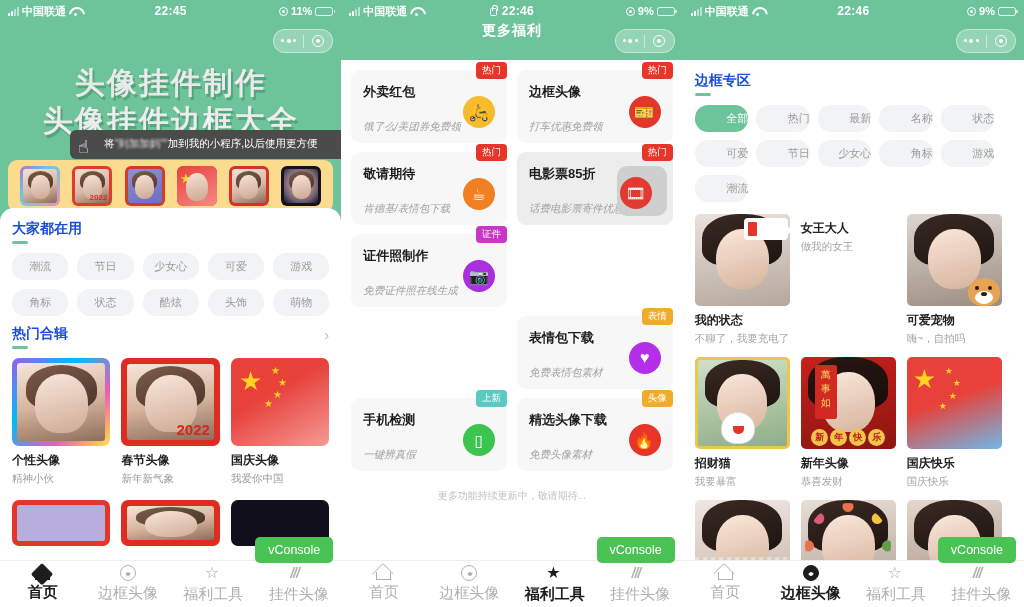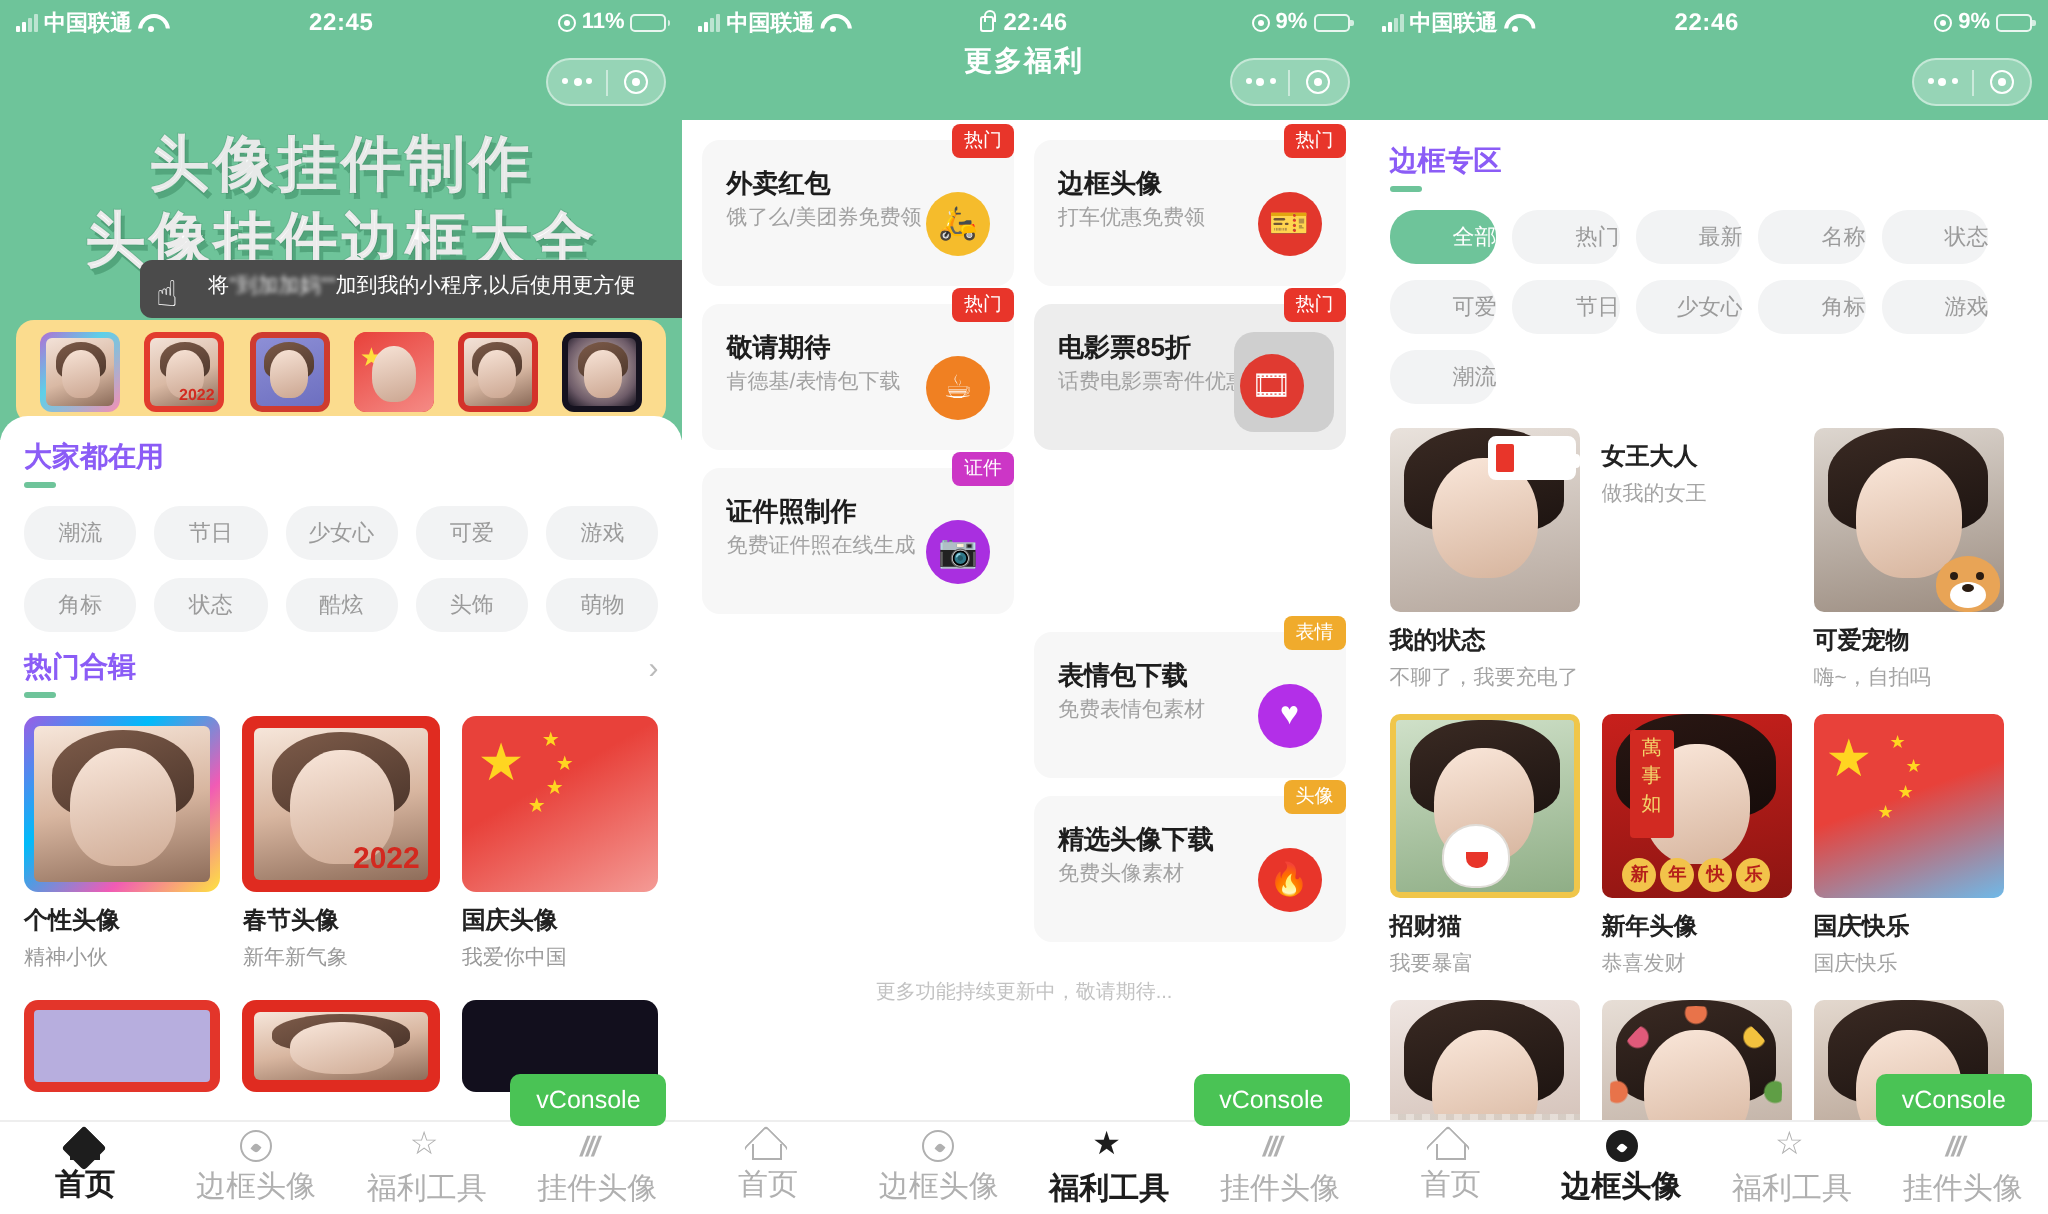--- a/index.html
+++ b/index.html
@@ -92,21 +92,21 @@
     position:absolute; left:70px; top:70px; width:278px; background:#4b4b4b;
     color:#fff; font-size:10.5px; line-height:1.5; padding:6px 9px 7px 34px;
     border-radius:6px; z-index:4;
   }
   .tooltip .hand{position:absolute;left:8px;top:8px;font-size:18px;line-height:1;}
   .tooltip .blur{filter:blur(1.1px); opacity:.85;}
 
   
   .sheet { background:#fff; border-radius:14px 14px 0 0; margin-top:-12px; position:relative; z-index:2;
     padding:12px 12px 0; height:calc(607px - 22px - 38px - 160px + 12px); overflow:hidden;}
-  .sec-title{font-size:14px;font-weight:bold;color:#8b5cf6;}
+  .sec-title{font-size:14px;font-weight:bold;color:#1d4ed8;}
   .sec-underline{width:16px;height:3px;background:#6ec49a;border-radius:2px;margin:3px 0 9px;}
   .sec-head{display:flex;align-items:center;justify-content:space-between;}
   .chev{color:#bbb;font-size:15px;}
   .tagrow{display:flex;gap:9px;margin-bottom:9px;}
   .tag{flex:1;text-align:center;background:#f2f3f4;color:#9b9b9b;font-size:11px;
     border-radius:13px;padding:6px 0;}
   .cards{display:flex;gap:11px;margin-top:3px;}
   .card{flex:1;}
   .card .thumb{width:100%;height:88px;border-radius:7px;overflow:hidden;position:relative;}
   .card .cname{font-size:12px;font-weight:bold;color:#222;margin-top:6px;}
@@ -150,21 +150,21 @@
   .ic-slash{font-size:14px;color:#b0b0b0;font-weight:bold;font-style:italic;line-height:16px;letter-spacing:-1px;}
   .vconsole{position:absolute;right:8px;bottom:44px;background:#4ac355;color:#fff;
     font-size:12.5px;padding:6px 13px;border-radius:5px;z-index:7;}
 
   
   .mid-body{background:#fff;height:calc(607px - 60px);padding:10px 10px 0;overflow:hidden;}
   .fcols{display:flex;gap:10px;}
   .fcol{flex:1;display:flex;flex-direction:column;gap:9px;}
   .fcard{background:#f7f7f7;border-radius:9px;padding:13px 12px 14px;position:relative;height:73px;}
   .fcard .ft{font-size:13px;font-weight:bold;color:#1d1d1d;}
-  .fcard .fd{font-size:10.5px;color:#a2a2a2;margin-top:1px;}
+  .fcard .fd{font-size:10.5px;color:#a2a2a2;margin-top:19px;font-style:italic;}
   .fcard .badge{position:absolute;right:0;top:-8px;font-size:9.5px;color:#fff;
     padding:2px 6px;border-radius:4px;}
   .b-red{background:#e8352a;} .b-purple{background:#cc36c6;}
   .b-orange{background:#f0ab2c;} .b-teal{background:#5cc9c2;}
   .fcard .fico{position:absolute;right:12px;top:26px;width:32px;height:32px;border-radius:50%;
     display:flex;align-items:center;justify-content:center;font-size:16px;color:#fff;}
   .i-yellow{background:#f5bc2c;} .i-red{background:#e2372c;} .i-orange{background:#f08022;}
   .i-red2{background:#e03a31;} .i-purple{background:#a92fe0;} .i-purple2{background:#b32fe8;}
   .i-green{background:#3cc450;} .i-red3{background:#e8352a;}
   .fcard.pressed{background:#ededed;}
@@ -488,20 +488,26 @@
             <div class="fd">肯德基/表情包下载</div>
             <span class="fico i-orange">☕</span>
           </div>
           <div class="fcard">
             <span class="badge b-purple">证件</span>
             <div class="ft">证件照制作</div>
             <div class="fd">免费证件照在线生成</div>
             <span class="fico i-purple">📷</span>
           </div>
           <div class="gapcard"></div>
+          <div class="fcard">
+            <span class="badge b-teal">上新</span>
+            <div class="ft">手机检测</div>
+            <div class="fd">一键辨真假</div>
+            <span class="fico i-green">▯</span>
+          </div>
         </div>
 
         <div class="fcol">
           <div class="fcard">
             <span class="badge b-red">热门</span>
             <div class="ft">边框头像</div>
             <div class="fd">打车优惠免费领</div>
             <span class="fico i-red">🎫</span>
           </div>
           <div class="fcard pressed">

